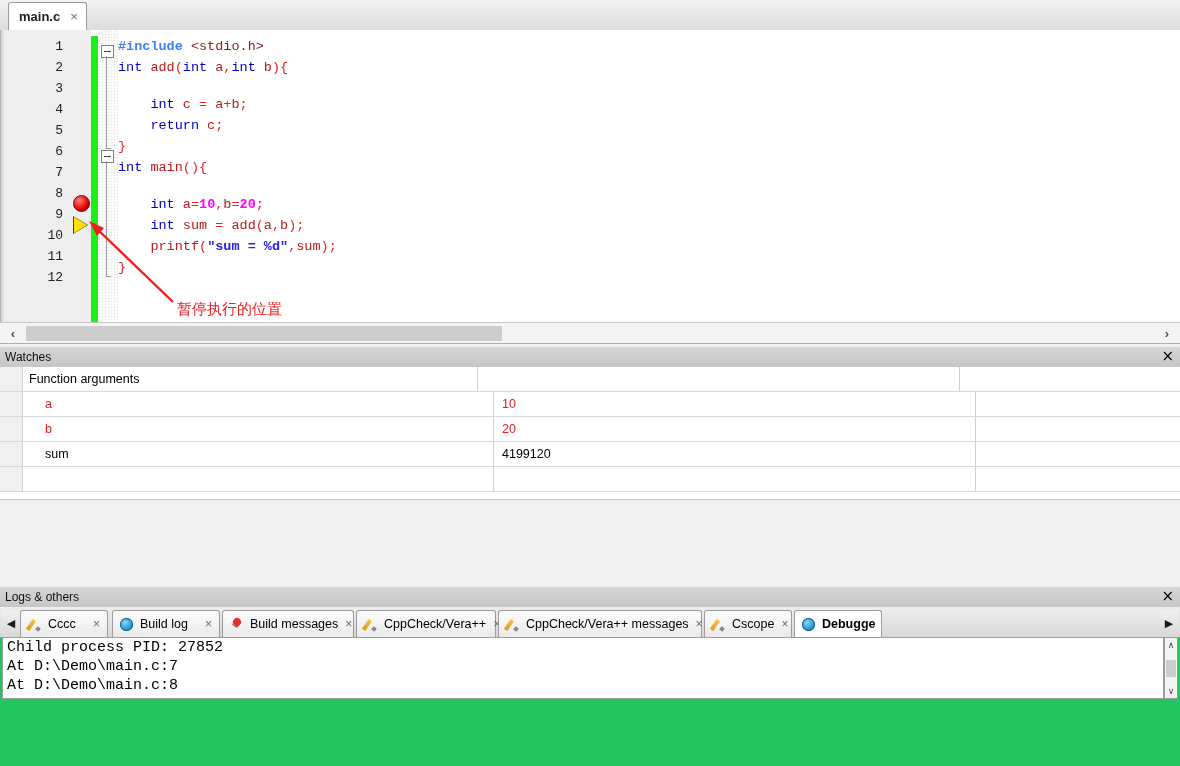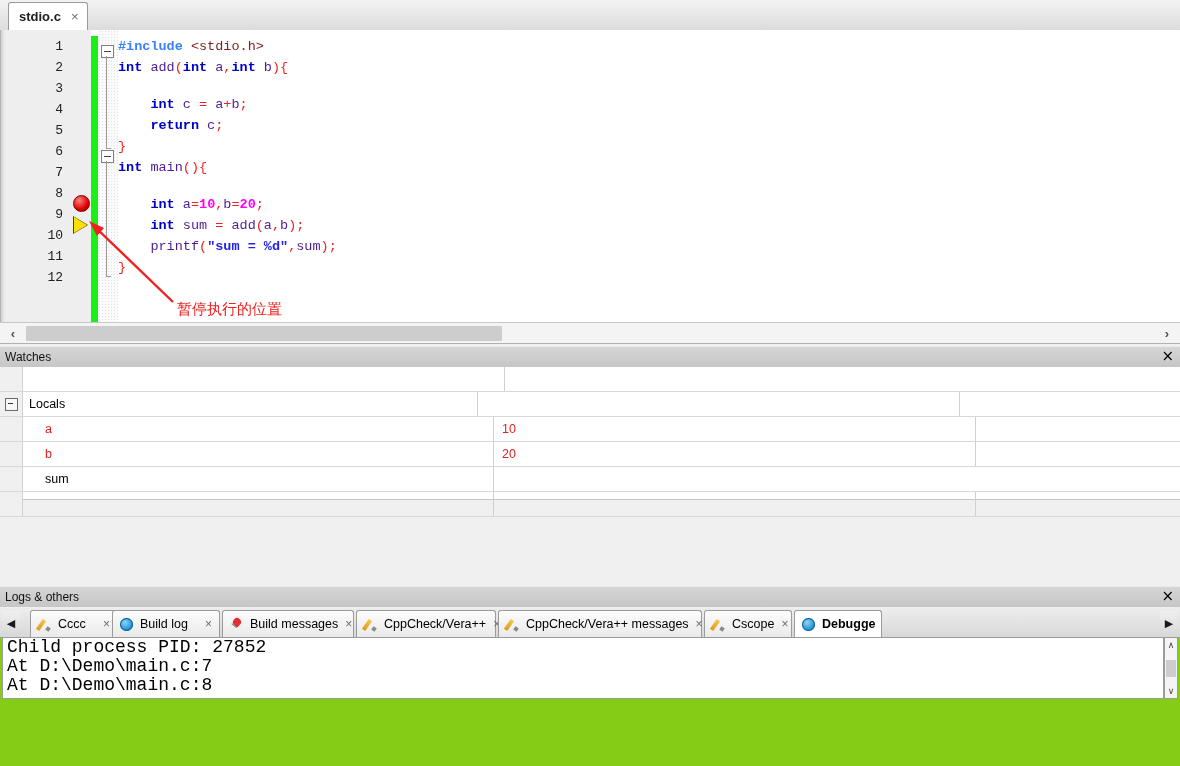--- a/index.html
+++ b/index.html
@@ -47,27 +47,27 @@
   .foldcol{position:absolute;left:97px;top:0;width:20px;height:292px;
     background:#fbfbfb;
     background-image:radial-gradient(#e2e2e2 1px, transparent 1px);
     background-size:3px 3px;}
   .codearea{
     position:absolute;left:117px;top:0;right:0;height:292px;
     background:#ffffff;
     font-family:"Liberation Mono", monospace;font-size:13.5px;
   }
   .cline{height:21px;line-height:21px;white-space:pre;padding-left:0px;}
-  .k{color:#0000c8;font-weight:bold;}   
+  .k{color:#0000c8;font-weight:normal;}   
   .pp{color:#3b82f6;font-weight:bold;}  
   .hdr{color:#7f1d1d;}                  
   .num{color:#ff00ff;font-weight:bold;} 
   .str{color:#2222ee;font-weight:bold;} 
   .br{color:#ee2222;}                   
-  .id{color:#4c1d95;text-align:center;}
+  .id{color:#b91c1c;text-align:center;}
   .op{color:#ee2222;}
   
   .bp{
     position:absolute;left:72px;top:165px;width:15px;height:15px;border-radius:50%;
     background:radial-gradient(circle at 35% 30%,#ff8080,#e00000 60%,#8b0000);
     border:1px solid #7d0000;
   }
   .pcarrow{
     position:absolute;left:73px;top:187px;width:0;height:0;
     border-top:8px solid transparent;border-bottom:8px solid transparent;
@@ -120,21 +120,21 @@
     display:flex;align-items:center;justify-content:center;}
   .wcol-name{width:448px;border-right:1px solid #d0d0d0;display:flex;align-items:center;font-size:12.5px;}
   .wcol-val{width:473px;border-right:1px solid #d0d0d0;display:flex;align-items:center;
     padding-left:8px;font-size:12.5px;}
   .wcol-extra{flex:1;}
   .expander{width:11px;height:11px;border:1px solid #6a6a6a;background:#f7f7f7;position:relative;}
   .expander:after{content:"";position:absolute;left:2px;top:4px;width:5px;height:1px;background:#333;}
   .val-red{color:#e02020;}
   .name-red{color:#e02020;}
   
-  .logs{position:absolute;left:0;top:586px;width:1180px;height:180px;background:#84cc16;}
+  .logs{position:absolute;left:0;top:586px;width:1180px;height:180px;background:#22c55e;}
   .logs-tabstrip{
     position:absolute;left:0;top:21px;width:1180px;height:30px;
     background:linear-gradient(#eeeeee,#d8d8d8);border-bottom:1px solid #9b9b9b;
   }
   .strip-arrow{position:absolute;top:4px;width:18px;height:24px;display:flex;align-items:center;
     justify-content:center;color:#1a1a1a;font-size:11px;background:linear-gradient(#f0f0f0,#d9d9d9);}
   .ltab{
     position:absolute;top:3px;height:27px;background:linear-gradient(#fcfcfc,#eaeaea);
     border:1px solid #9b9b9b;border-bottom:none;border-radius:3px 3px 0 0;
     display:flex;align-items:center;gap:7px;padding:0 7px;box-sizing:border-box;
@@ -152,34 +152,34 @@
     box-shadow:0 0 0 1px #0d5e93 inset;}
   .icon-pin{width:13px;height:13px;position:relative;flex:none;}
   .icon-pin:before{content:"";position:absolute;left:3px;top:0;width:8px;height:8px;border-radius:50% 50% 50% 0;
     background:#e03030;transform:rotate(-45deg);}
   .icon-pin:after{content:"";position:absolute;left:1px;top:7px;width:6px;height:1px;background:#777;
     transform:rotate(40deg);}
   .logbox{
     position:absolute;left:2px;top:51px;width:1162px;height:62px;background:#fff;
     border:1px solid #9b9b9b;box-sizing:border-box;overflow:hidden;
   }
-  .logline{font-family:"Liberation Mono", monospace;font-size:18px;height:19px;line-height:19px;
+  .logline{font-family:"Liberation Mono", monospace;font-size:15px;height:19px;line-height:19px;
     padding-left:4px;white-space:pre;color:#000;}
   .vscroll{position:absolute;right:2px;top:51px;width:14px;height:62px;background:#f4f4f4;
     border:1px solid #9b9b9b;box-sizing:border-box;}
   .vs-arrow{position:absolute;left:0;width:12px;height:14px;display:flex;align-items:center;
     justify-content:center;font-size:9px;color:#444;}
   .vs-thumb{position:absolute;left:1px;top:22px;width:10px;height:17px;background:#cdcdcd;}
 </style>
 </head>
 <body>
 
 <div class="editor-tabbar">
   <div class="etab">
-    <span class="etab-label">stdio.c</span>
+    <span class="etab-label">main.c</span>
     <span class="etab-close">×</span>
   </div>
 </div>
 
 <div class="editor">
   <div class="gutter">
     <div class="gutter-edge"></div>
     <div id="linenumbers">
         <div class="lnum" style="top: 6px;">1</div>
         <div class="lnum" style="top: 27px;">2</div>
@@ -237,67 +237,61 @@
 </div>
 
 <div class="watches">
   <div class="panel-title">
     <span>Watches</span>
     <span class="panel-close">×</span>
   </div>
   <div class="wgrid" id="wgrid">
       <div class="wrow">
         <div class="wcol-tree"></div>
-        <div class="wcol-val"></div>
-        <div class="wcol-extra"></div>
-      </div>
-      <div class="wrow">
-        <div class="wcol-tree">
-          <span class="expander"></span>
-        </div>
-        <div class="wcol-name" style="padding-left: 6px;">Locals</div>
+        <div class="wcol-name" style="padding-left: 6px;">Function arguments</div>
         <div class="wcol-val"></div>
         <div class="wcol-extra"></div>
       </div>
       <div class="wrow">
         <div class="wcol-tree"></div>
         <div class="wcol-name name-red" style="padding-left: 22px;">a</div>
         <div class="wcol-val val-red">10</div>
         <div class="wcol-extra"></div>
       </div>
       <div class="wrow">
         <div class="wcol-tree"></div>
         <div class="wcol-name name-red" style="padding-left: 22px;">b</div>
         <div class="wcol-val val-red">20</div>
         <div class="wcol-extra"></div>
       </div>
       <div class="wrow">
         <div class="wcol-tree"></div>
         <div class="wcol-name" style="padding-left: 22px;">sum</div>
+        <div class="wcol-val">4199120</div>
         <div class="wcol-extra"></div>
       </div>
       <div class="wrow">
         <div class="wcol-tree"></div>
         <div class="wcol-name" style="padding-left: 22px;"></div>
         <div class="wcol-val"></div>
         <div class="wcol-extra"></div>
       </div>
     </div>
 </div>
 
 <div class="logs">
   <div class="panel-title">
     <span>Logs &amp; others</span>
     <span class="panel-close">×</span>
   </div>
 
   <div class="logs-tabstrip">
     <div class="strip-arrow" style="left:2px;">◀</div>
     <div id="logtabs">
-        <div class="ltab" style="left: 30px; width: 88px;">
+        <div class="ltab" style="left: 20px; width: 88px;">
           <span class="icon-pencil"></span>
           <span style="flex: 1 1 0%;">Cccc</span>
           <span class="ltab-close">×</span>
         </div>
         <div class="ltab" style="left: 112px; width: 108px;">
           <span class="icon-gear"></span>
           <span style="flex: 1 1 0%;">Build log</span>
           <span class="ltab-close">×</span>
         </div>
         <div class="ltab" style="left: 222px; width: 132px;">

